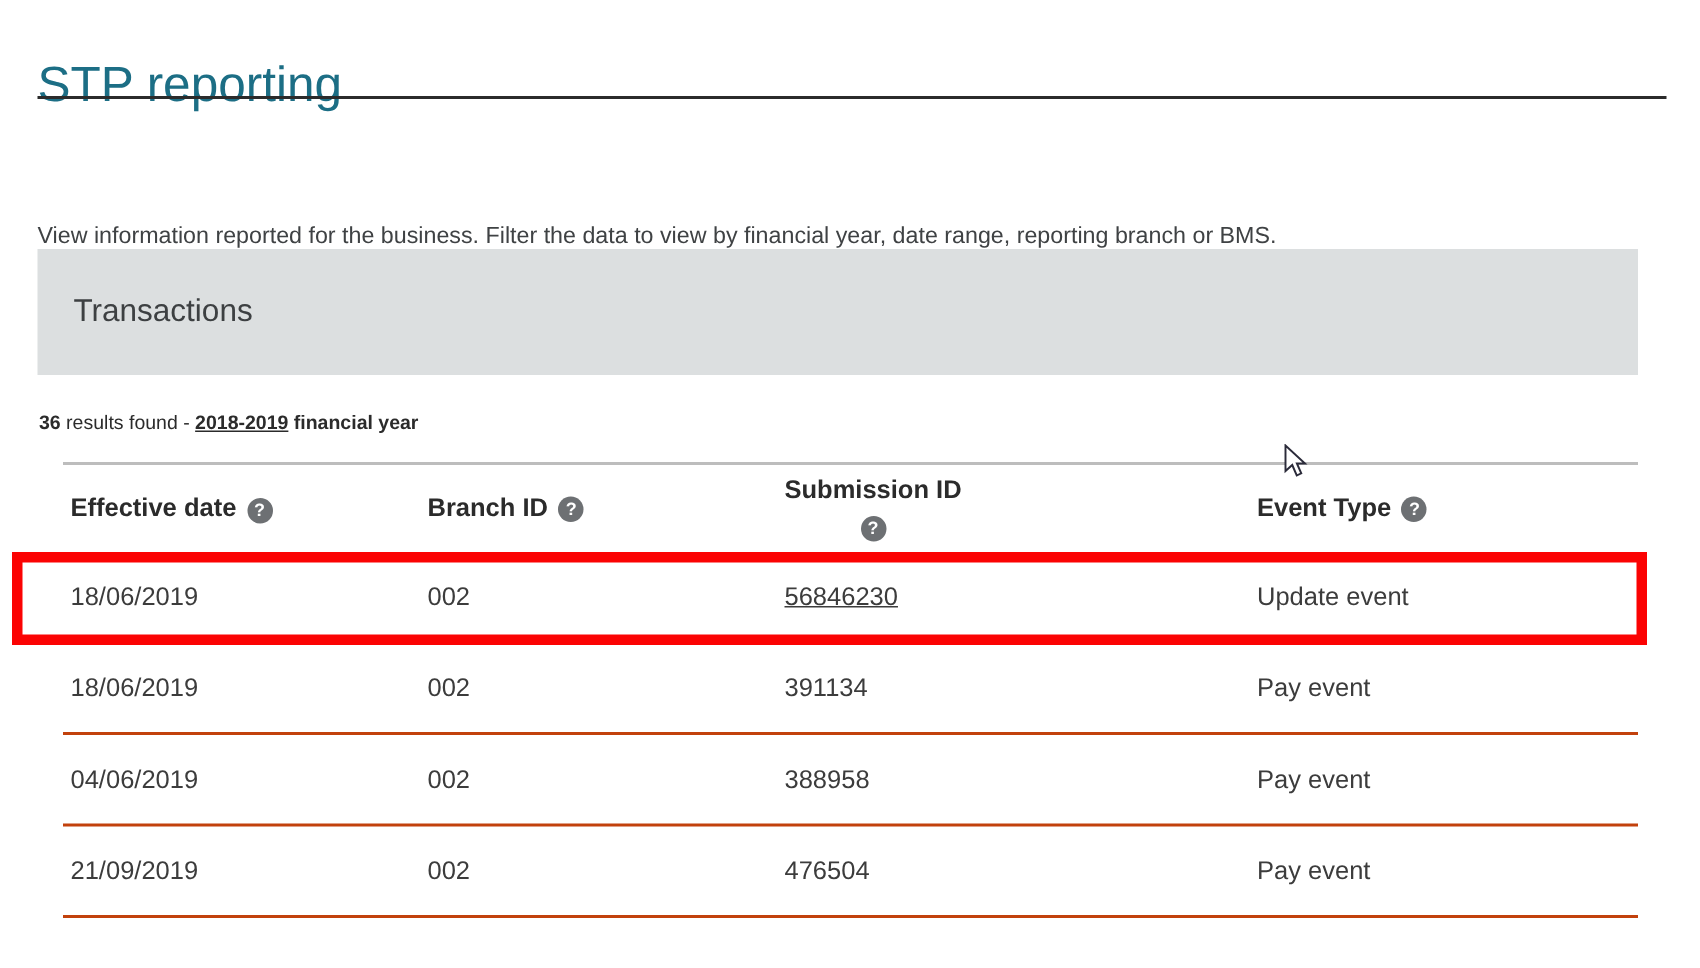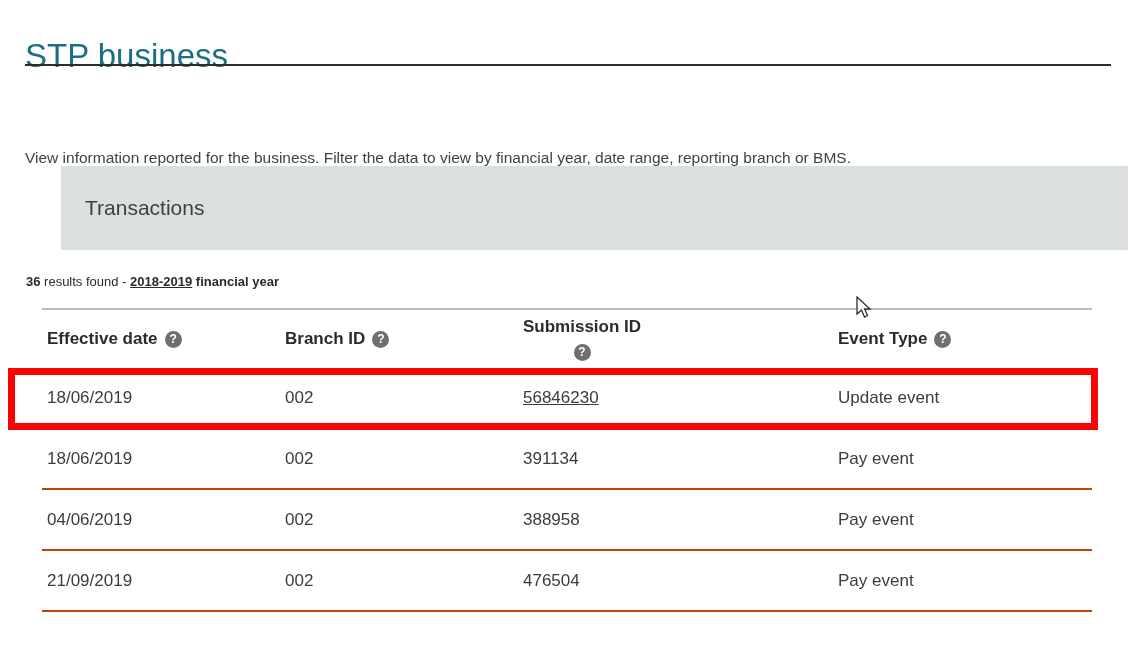--- a/index.html
+++ b/index.html
@@ -53,21 +53,20 @@
   }
 
   
   .panel {
     position: absolute;
     left: 25px;
     top: 166px;
     width: 1067px;
     height: 84px;
     background: #dcdfe0;
-    margin-left: 36px;
   }
   .panel-title {
     position: absolute;
     left: 24px;
     top: 28px;
     font-size: 21px;
     font-weight: 400;
     color: #3d4042;
     line-height: 28px;
     white-space: nowrap;
@@ -124,21 +123,21 @@
     top: 50%;
     transform: translateY(-50%);
     font-size: 17px;
     font-weight: bold;
     color: #2b2b2b;
     white-space: nowrap;
     display: flex;
     align-items: center;
     gap: 7px;
   }
-  .c0 { left: 5px; }
+  .c0 { left: 5px; align-items: flex-end; }
   .c1 { left: 243px; }
   .c2 { left: 481px; flex-direction: column; }
   .c3 { left: 796px; }
 
   .help-icon {
     display: inline-block;
     width: 17px;
     height: 17px;
     border-radius: 50%;
     background: #6d7073;
@@ -175,21 +174,21 @@
     position: absolute;
     left: 856px;
     top: 296px;
     z-index: 10;
     pointer-events: none;
   }
 </style>
 </head>
 <body>
 
-<h1 class="page-title">STP business</h1>
+<h1 class="page-title">STP reporting</h1>
 <div class="title-rule"></div>
 
 <p class="intro">View information reported for the business. Filter the data to view by financial year, date range, reporting branch or BMS.</p>
 
 <section class="panel">
   <div class="panel-title">Transactions</div>
 </section>
 
 <div class="results-line">
   <span class="count">36</span><span class="mid"> results found - </span><span class="fy">2018-2019</span><span class="fytail"> financial year</span>

